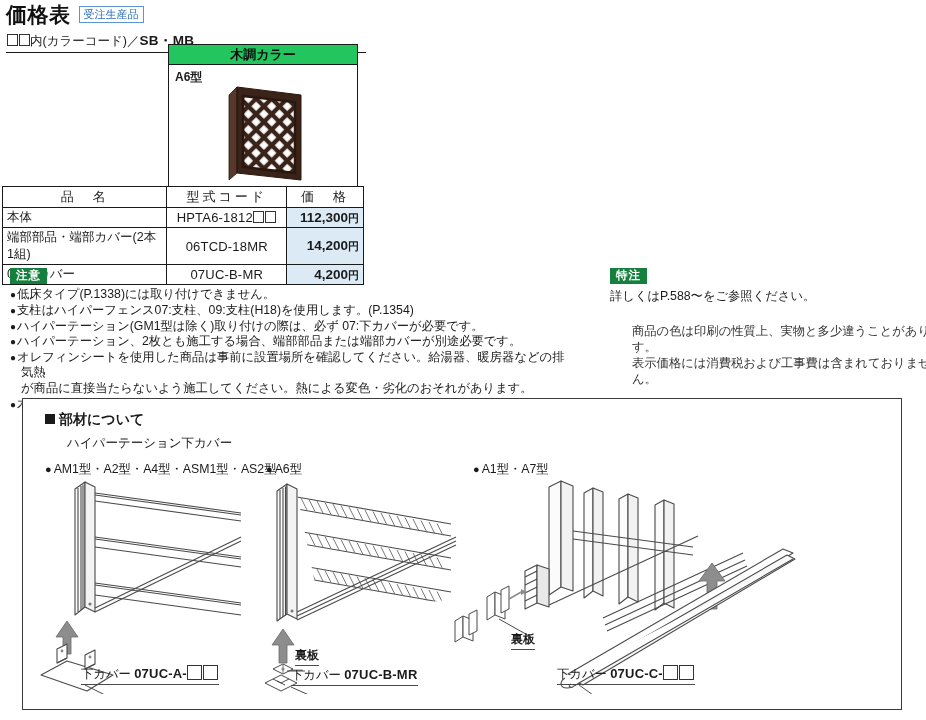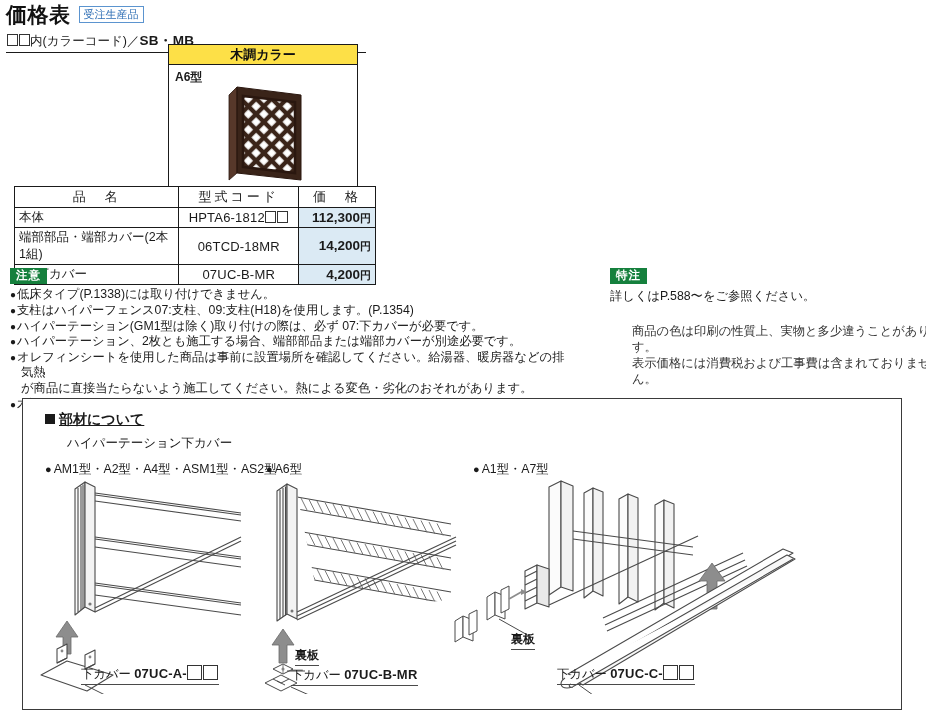--- a/index.html
+++ b/index.html
@@ -58,41 +58,41 @@
     position: absolute;
     left: 168px; top: 44px;
     width: 190px; height: 143px;
     border: 1.3px solid #1a1a1a;
     border-bottom: none;
     box-sizing: border-box;
     background: #fff;
   }
   .img-table .th {
     height: 19px;
-    background: #fde047;
+    background: #22c55e;
     border-bottom: 1.3px solid #1a1a1a;
     display: flex; align-items: center; justify-content: center;
     font-size: 13px;
     font-weight: bold;
     color: #111;
   }
   .img-table .body { position: relative; height: calc(100% - 20px); }
   .type-label {
     position: absolute; left: 6px; top: 4px;
     font-size: 12px; font-weight: bold;
   }
   .lattice-wrap {
     position: absolute; left: 56px; top: 18px;
     width: 82px; height: 100px;
   }
 
   
   table.price {
     position: absolute;
-    left: 14px; top: 186px;
+    left: 2px; top: 186px;
     border-collapse: collapse;
     width: 362px;
     font-size: 12.5px;
   }
   table.price td, table.price th {
     border: 1.2px solid #1a1a1a;
     padding: 1px 4px;
     height: 19px;
     box-sizing: border-box;
   }
@@ -159,21 +159,21 @@
   .parts-panel {
     position: absolute;
     left: 22px; top: 398px;
     width: 880px; height: 312px;
     border: 1.3px solid #3a3a3a;
     box-sizing: border-box;
     background: #fff;
   }
   .parts-head {
     position: absolute; left: 22px; top: 12px;
-    font-size: 14px; font-weight: bold; text-decoration: underline;
+    font-size: 14px; font-weight: bold;
   }
   .parts-head .sqm { display:inline-block; width:10px; height:10px; background:#1a1a1a; margin-right:4px;}
   .parts-sub {
     position: absolute; left: 44px; top: 36px;
     font-size: 12.5px;
   }
   .group-label {
     position: absolute;
     font-size: 12.3px;
     white-space: nowrap;

